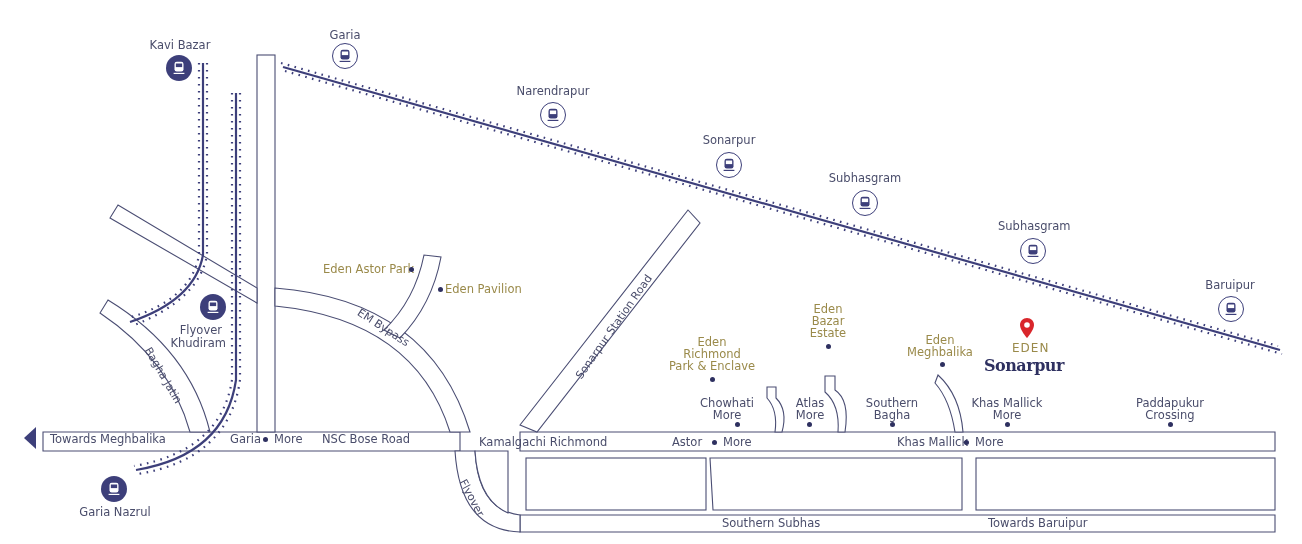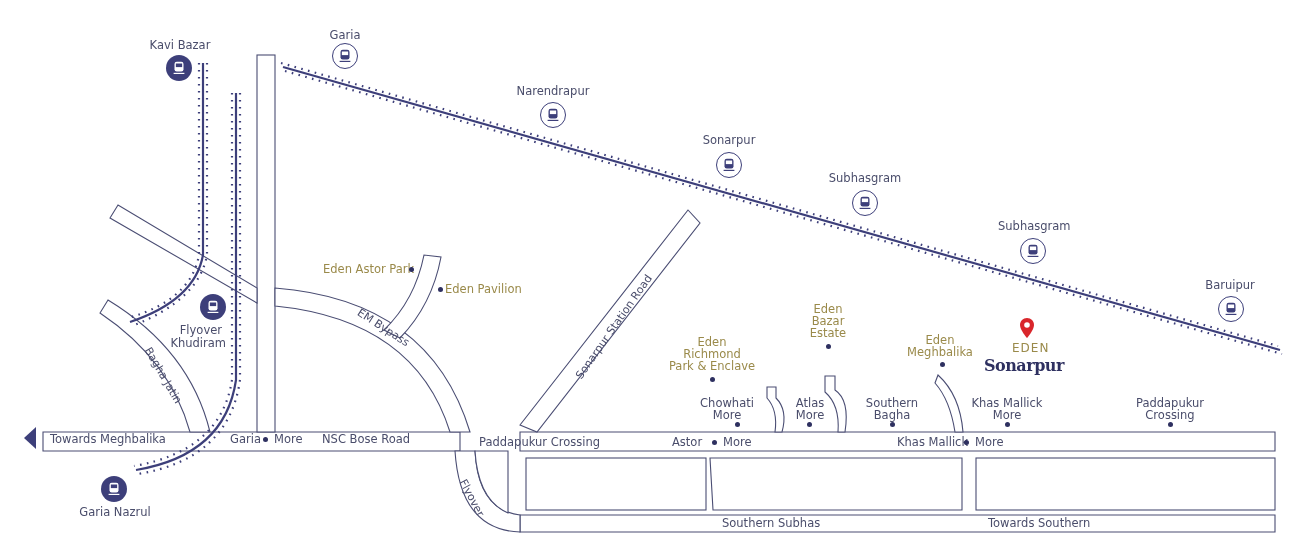--- a/index.html
+++ b/index.html
@@ -151,29 +151,29 @@
       <line x1="4" y1="16" x2="16" y2="16" stroke="#3d3f7a" stroke-width="1.3"></line>
     </svg>
 </div>
 <div class="lbl" style="left:1200px;top:278px;width:60px;">Baruipur</div>
 
 <div class="lbl left" style="left:50px;top:432px;">Towards Meghbalika</div>
 <div class="lbl left" style="left:230px;top:432px;">Garia</div>
 <div class="dot" style="left:263px;top:437px;"></div>
 <div class="lbl left" style="left:274px;top:432px;">More</div>
 <div class="lbl left" style="left:322px;top:432px;">NSC Bose Road</div>
-<div class="lbl left" style="left:479px;top:435px;">Paddapukur Crossing</div>
+<div class="lbl left" style="left:479px;top:435px;">Kamalgachi Richmond</div>
 <div class="lbl left" style="left:672px;top:435px;">Astor</div>
 <div class="dot" style="left:712px;top:440px;"></div>
 <div class="lbl left" style="left:723px;top:435px;">More</div>
 <div class="lbl left" style="left:897px;top:435px;">Khas Mallick</div>
 <div class="dot" style="left:964px;top:440px;"></div>
 <div class="lbl left" style="left:975px;top:435px;">More</div>
 <div class="lbl left" style="left:722px;top:516px;">Southern Subhas</div>
-<div class="lbl left" style="left:988px;top:516px;">Towards Southern</div>
+<div class="lbl left" style="left:988px;top:516px;">Towards Baruipur</div>
 
 <div class="rot" style="left:362px;top:306px;transform:rotate(33deg);">EM Bypass</div>
 <div class="rot" style="left:153px;top:345px;transform:rotate(60deg);">Bagha Jatin</div>
 <div class="rot" style="left:573px;top:374px;transform:rotate(-55deg);">Sonarpur Station Road</div>
 <div class="rot" style="left:468px;top:477px;transform:rotate(62deg);">Flyover</div>
 
 <div class="lbl" style="left:697px;top:396px;width:60px;">Chowhati</div>
 <div class="lbl" style="left:697px;top:408px;width:60px;">More</div>
 <div class="dot" style="left:735px;top:422px;"></div>
 

